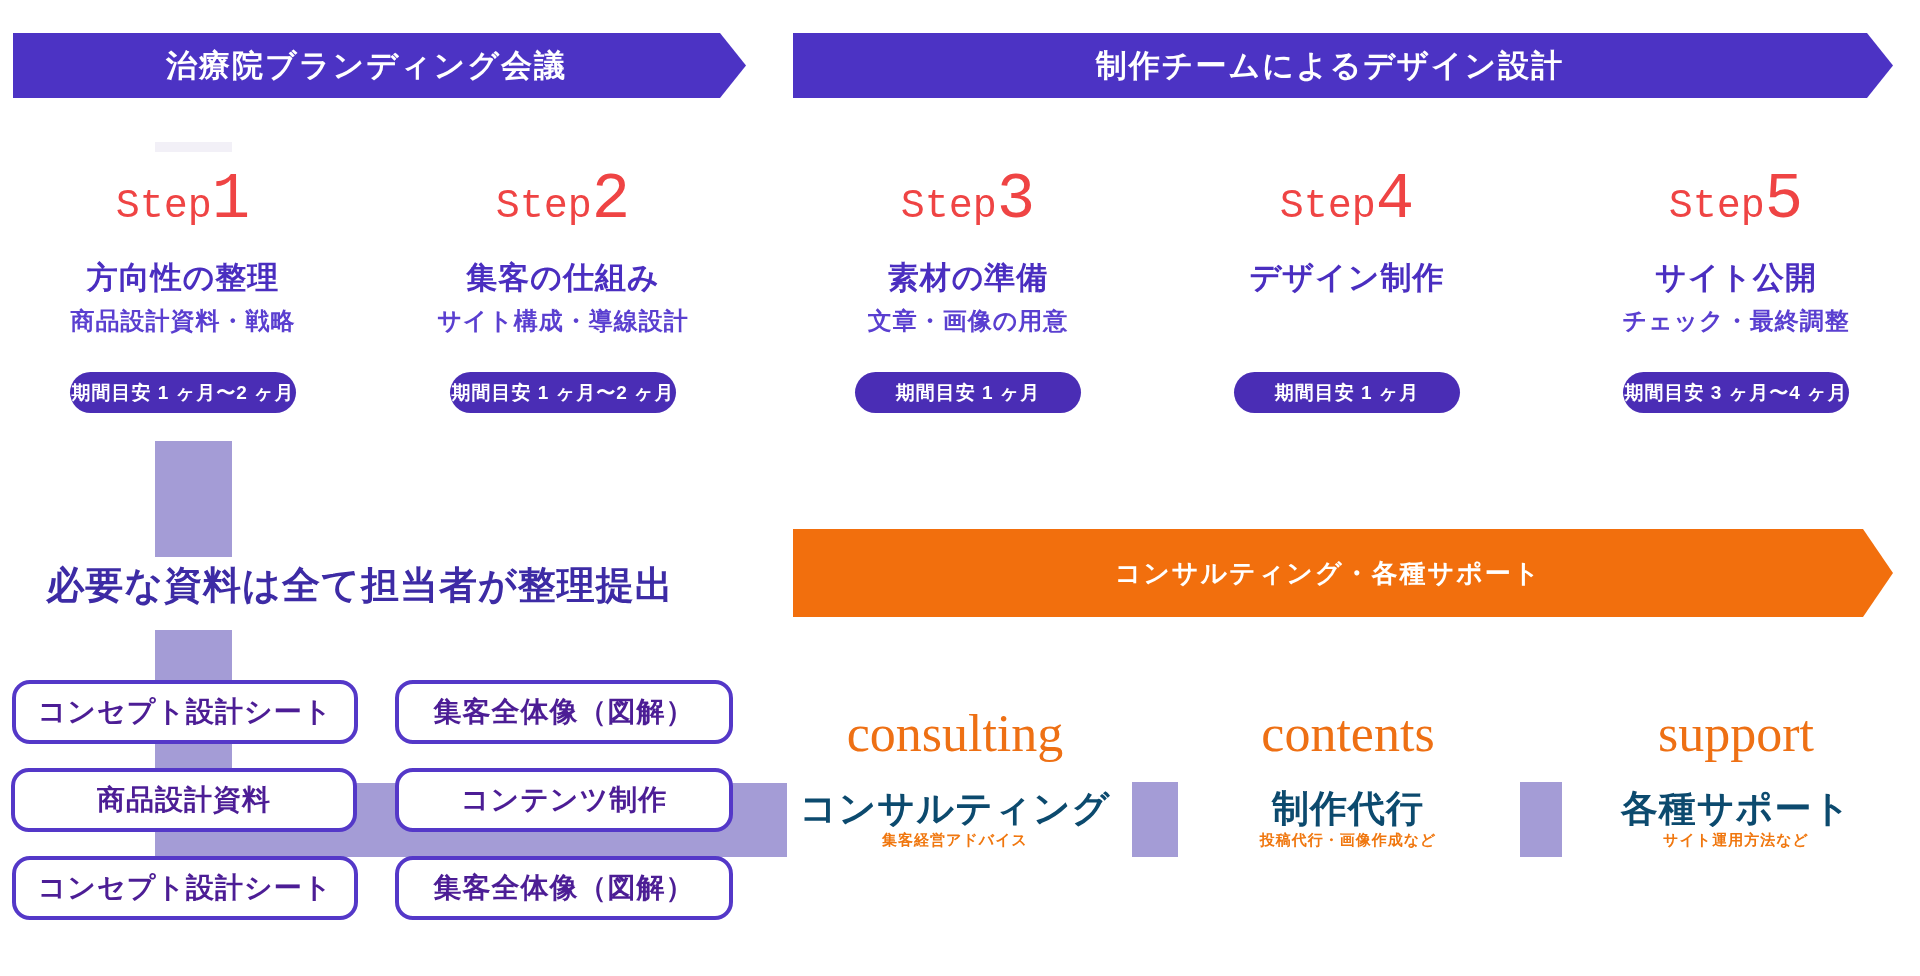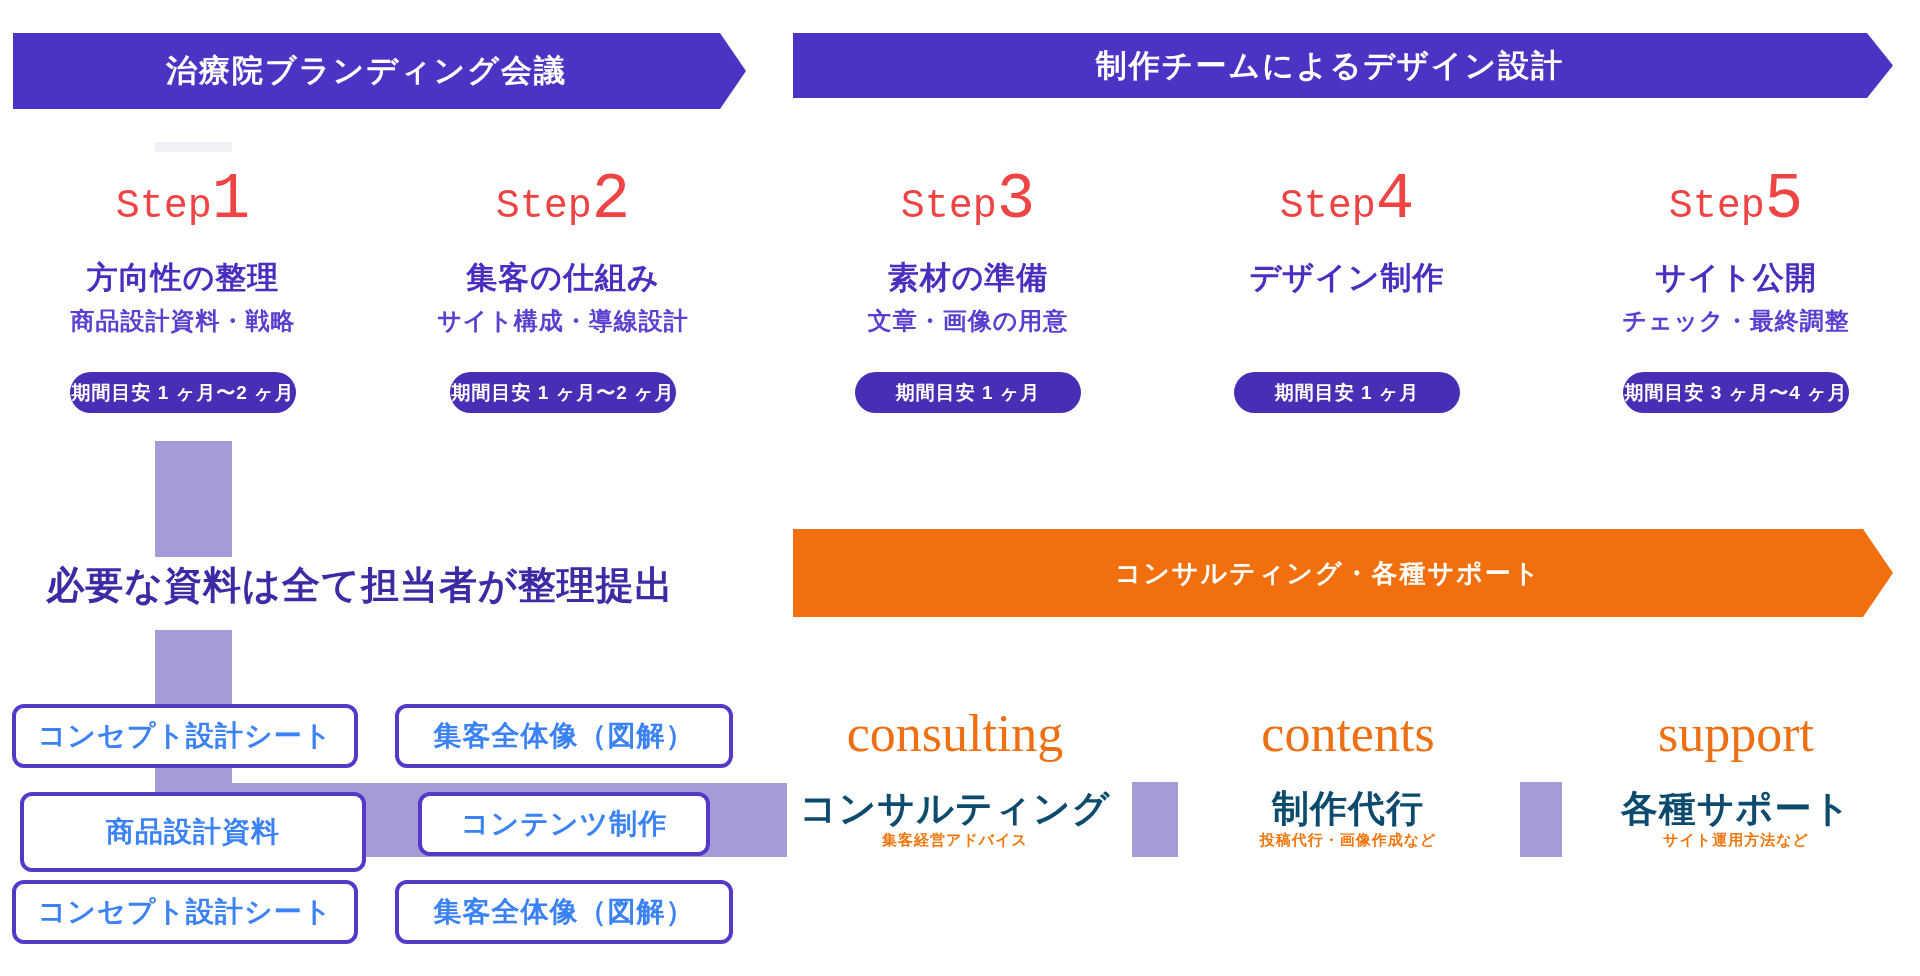--- a/index.html
+++ b/index.html
@@ -8,21 +8,21 @@
     font-family:"Liberation Sans","DejaVu Sans",sans-serif;
   }
 
   
   .arrow-banner {
     position:absolute; display:flex; align-items:center; justify-content:center;
     color:#ffffff; font-weight:700; letter-spacing:2px;
     clip-path:polygon(0 0, calc(100% - 26px) 0, 100% 50%, calc(100% - 26px) 100%, 0 100%);
     padding-right:26px; box-sizing:border-box;
   }
-  #banner-phase1 { left:13px; top:33px; width:733px; height:76px; background:#4C33C4; font-size:31px; }
+  #banner-phase1 { left:13px; top:33px; width:733px; height:65px; background:#4C33C4; font-size:31px; }
   #banner-phase2 { left:793px; top:33px; width:1100px; height:65px; background:#4C33C4; font-size:31px; }
   #banner-support { left:793px; top:529px; width:1100px; height:88px; background:#F26F0D; font-size:26px;
     clip-path:polygon(0 0, calc(100% - 30px) 0, 100% 50%, calc(100% - 30px) 100%, 0 100%); padding-right:30px; }
 
   
   .step-col { position:absolute; top:165px; width:360px; height:270px; text-align:center; }
   .step-head { position:absolute; top:0; left:0; width:100%;
     font-family:Liberation Mono, monospace; color:#ef4444; font-size:40px; line-height:70px; }
   .step-num { font-size:64px; }
   .step-title { position:absolute; top:92px; left:0; width:100%; font-size:31px; font-weight:700; color:#4A2EC0; letter-spacing:1px; }
@@ -37,27 +37,27 @@
   #conn-a { left:155px; top:441px; width:77px; height:116px; }
   #conn-b { left:155px; top:630px; width:77px; height:227px; }
   #conn-h { left:155px; top:783px; width:632px; height:74px; }
   #conn-s1 { left:1132px; top:782px; width:46px; height:75px; }
   #conn-s2 { left:1520px; top:782px; width:42px; height:75px; }
   #faint-marker { position:absolute; left:155px; top:142px; width:77px; height:10px; background:#F2F0F7; z-index:0; }
 
   
   #deliverables-headline { position:absolute; left:30px; top:560px; width:660px; text-align:center;
     font-size:38px; font-weight:700; color:#3D2BA5; letter-spacing:1px; z-index:1; }
-  .dbox { position:absolute; background:#ffffff; border:4px solid #5438C8; border-radius:12px;
+  .dbox { position:absolute; background:#ffffff; border:4px solid #5438C8; border-radius:18px;
     display:flex; align-items:center; justify-content:center;
-    font-size:28px; font-weight:700; color:#3b82f6; letter-spacing:1px; z-index:1; box-sizing:border-box;margin-top:24px; }
+    font-size:28px; font-weight:700; color:#4c1d95; letter-spacing:1px; z-index:1; box-sizing:border-box; }
   #dbox-r1c1 { left:12px;  top:680px; width:346px; height:64px; }
   #dbox-r1c2 { left:395px; top:680px; width:338px; height:64px; }
-  #dbox-r2c1 { left:20px;  top:768px; width:346px; height:80px; }
-  #dbox-r2c2 { left:418px; top:768px; width:292px; height:64px; }
+  #dbox-r2c1 { left:11px;  top:768px; width:346px; height:64px; }
+  #dbox-r2c2 { left:395px; top:768px; width:338px; height:64px; }
   #dbox-r3c1 { left:12px;  top:856px; width:346px; height:64px; }
   #dbox-r3c2 { left:395px; top:856px; width:338px; height:64px; }
 
   
   .svc-col { position:absolute; top:700px; width:360px; height:170px; text-align:center; z-index:1; }
   .svc-en { position:absolute; top:4px; left:0; width:100%;
     font-family:"Liberation Serif","DejaVu Serif",serif; font-size:52px; color:#EE7014; }
   .svc-title { position:absolute; top:84px; left:0; width:100%; font-size:37px; font-weight:700; color:#0c4a6e; letter-spacing:1px; }
   .svc-sub { position:absolute; top:131px; left:0; width:100%; font-size:15px; font-weight:700; color:#F0770F; letter-spacing:1px; }
   #svc-consulting { left:775px; } #svc-contents { left:1168px; } #svc-support { left:1556px; }

